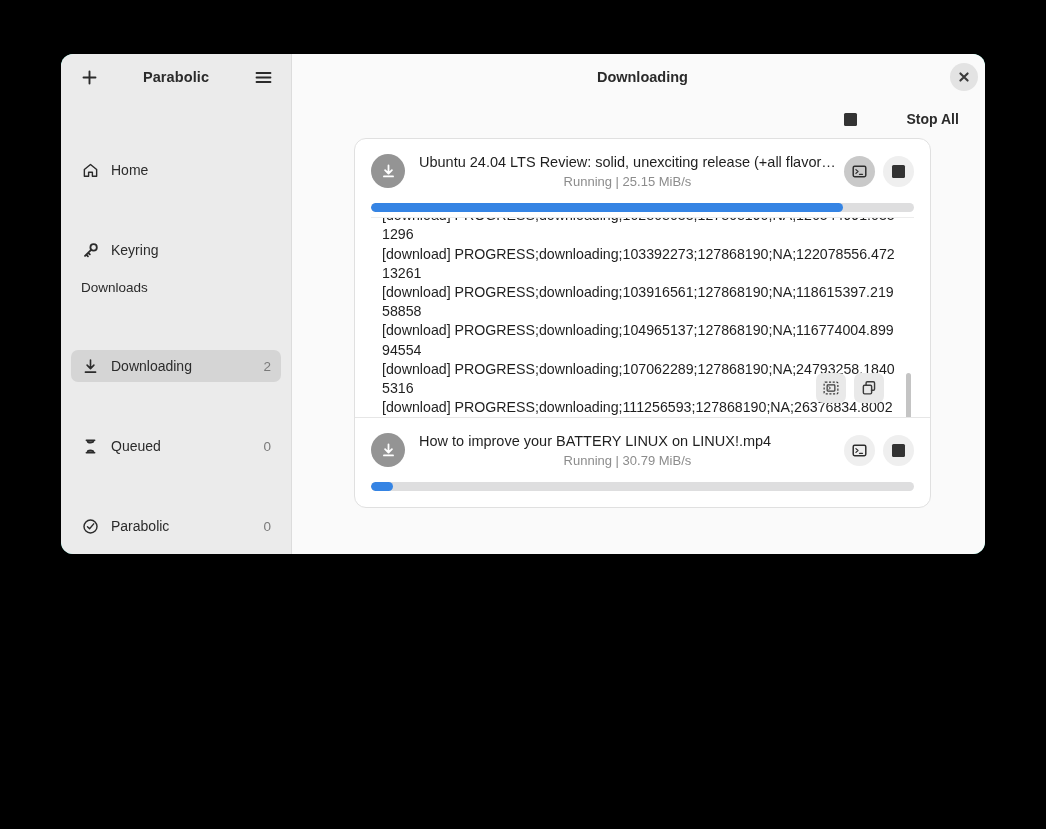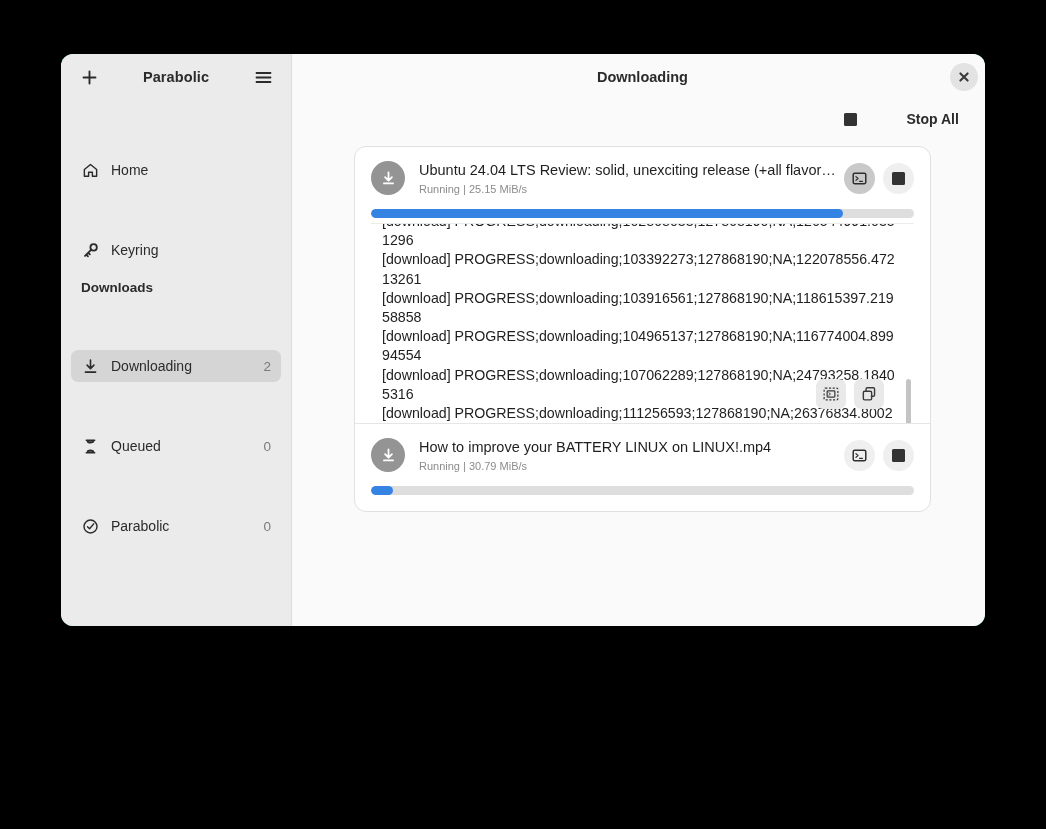--- a/index.html
+++ b/index.html
@@ -6,21 +6,21 @@
   html, body {
     width: 1046px; height: 829px;
     background: #000000;
     font-family: "Liberation Sans", sans-serif;
     overflow: hidden;
   }
 
   #window {
     position: absolute;
     left: 61px; top: 54px;
-    width: 924px; height: 572px;
+    width: 924px; height: 500px;
     background: #5eead4;
     border-radius: 12px;
     overflow: hidden;
     display: flex;
   }
 
   
   #sidebar {
     width: 231px;
     height: 100%;
@@ -69,21 +69,21 @@
     width: 18px; height: 18px;
     margin-right: 12px;
     display: flex; align-items: center; justify-content: center;
     flex: 0 0 18px;
     color: #2b2b2b;
   }
   .nav-label { font-size: 14px; color: #2b2b2b; flex: 1; }
   .nav-count { font-size: 13.5px; color: #7a7a7a; }
   .section-head {
     font-size: 13.5px;
-    font-weight: bold;
+    font-weight: normal;
     color: #2b2b2b;
     padding: 8px 10px 7px 10px;
     margin-top: 2px;
   }
 
   
   #main {
     flex: 1;
     height: 100%;
     background: #fafafa;
@@ -140,21 +140,20 @@
     font-size: 14px;
     font-weight: bold;
     color: #2b2b2b;
     margin-left: 40px;
   }
 
   .cards-area {
     flex: 1;
     padding: 0 62px;
     position: relative;
-    margin-top: 8px;
   }
   .cards-group {
     background: #ffffff;
     border: 1px solid #e0e0e0;
     border-radius: 12px;
     overflow: hidden;
     position: relative;
   }
 
   
@@ -178,23 +177,24 @@
   .dl-title {
     font-size: 14.5px;
     color: #1f1f1f;
     white-space: nowrap;
     overflow: hidden;
     text-overflow: ellipsis;
     max-width: 455px;
     line-height: 1.25;
   }
   .dl-status {
-    font-size: 11px;
+    font-size: 13px;
     color: #8c8c8c;
     margin-top: 3px;
+    text-align: center;
   }
   .dl-actions {
     display: flex;
     gap: 8px;
     align-items: center;
     margin-left: 8px;
   }
   .round-btn {
     width: 31px; height: 31px;
     border-radius: 50%;

